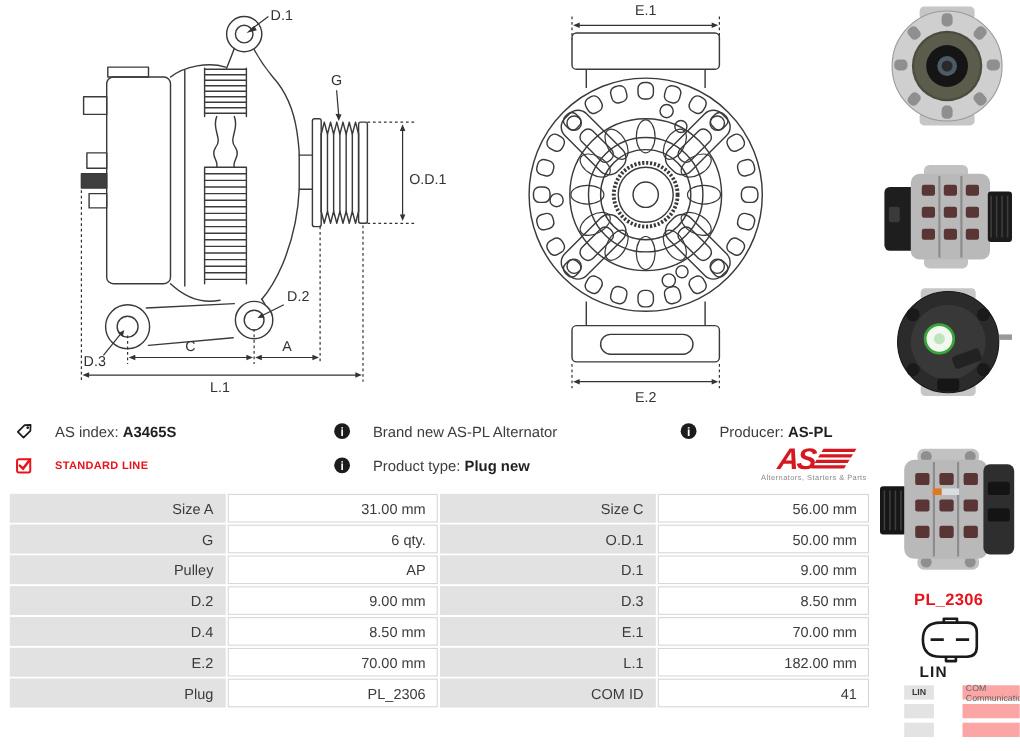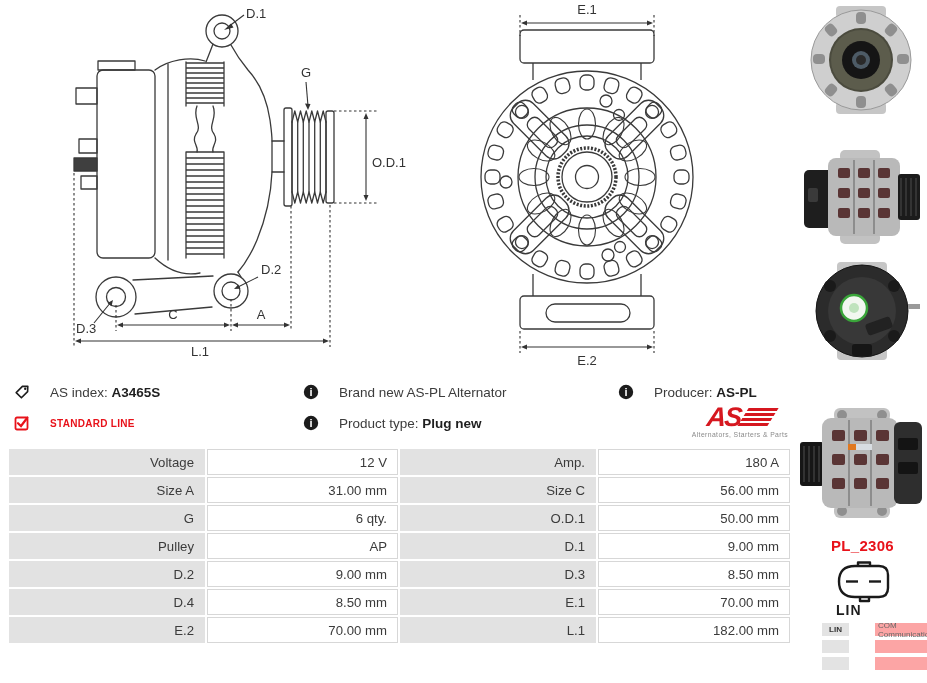--- a/index.html
+++ b/index.html
@@ -397,26 +397,20 @@
 
   <table class="spec abs" style="left:7px;top:447px;width:785px;">
     <colgroup>
         <col style="width:196px">
         <col style="width:191px">
         <col style="width:196px">
         <col style="width:192px">
       </colgroup>
     <tbody>
       <tr>
-        <td class="lbl">Voltage</td>
-        <td class="val">12 V</td>
-        <td class="lbl">Amp.</td>
-        <td class="val">180 A</td>
-      </tr>
-      <tr>
         <td class="lbl">Size A</td>
         <td class="val">31.00 mm</td>
         <td class="lbl">Size C</td>
         <td class="val">56.00 mm</td>
       </tr>
       <tr>
         <td class="lbl">G</td>
         <td class="val">6 qty.</td>
         <td class="lbl">O.D.1</td>
         <td class="val">50.00 mm</td>
@@ -437,20 +431,26 @@
         <td class="lbl">D.4</td>
         <td class="val">8.50 mm</td>
         <td class="lbl">E.1</td>
         <td class="val">70.00 mm</td>
       </tr>
       <tr>
         <td class="lbl">E.2</td>
         <td class="val">70.00 mm</td>
         <td class="lbl">L.1</td>
         <td class="val">182.00 mm</td>
+      </tr>
+      <tr>
+        <td class="lbl">Plug</td>
+        <td class="val">PL_2306</td>
+        <td class="lbl">COM ID</td>
+        <td class="val">41</td>
       </tr>
     </tbody>
   </table>
 
   <div class="abs plug-name" style="left:800px;top:537px;width:125px;">PL_2306</div>
 
   <svg class="abs" style="left:831px;top:560px;" width="64" height="46" viewBox="0 0 64 46">
     <g stroke="#1a1a1a" stroke-width="2.4" fill="none" stroke-linejoin="round">
       <path d="M24,6 H48 Q57,6 57,15 V28 Q57,37 48,37 H24 Q8,37 8,21.5 Q8,6 24,6 Z"></path>
       <path d="M27,6 V2.5 H39 V6"></path>

